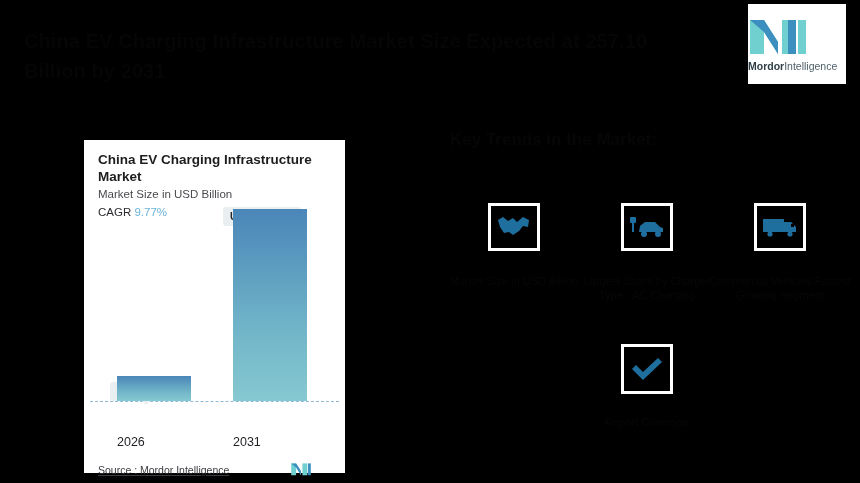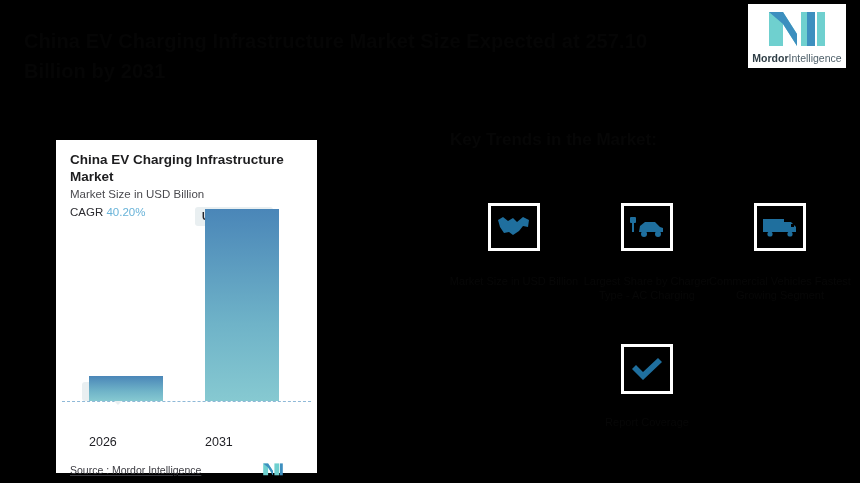--- a/index.html
+++ b/index.html
@@ -15,32 +15,32 @@
   .header-title {
     position: absolute; left: 24px; top: 26px; width: 700px;
     font-size: 20px; line-height: 30px; font-weight: 700;
     color: #050505; letter-spacing: .1px;
   }
   .header-title .line2 { display: block; }
 
   
   .logo-box {
     position: absolute; left: 748px; top: 4px;
-    width: 98px; height: 64px; background: #ffffff;
+    width: 98px; height: 80px; background: #ffffff;
     display: flex; flex-direction: column;
-    align-items: center; justify-content: center;
+    align-items: flex-start; justify-content: center;
   }
   .logo-mark { width: 60px; height: 40px; }
   .logo-text { margin-top: 4px; font-size: 10.5px; white-space: nowrap; }
   .logo-text .b { font-weight: 700; color: #2f3e46; }
   .logo-text .r { font-weight: 400; color: #4e5f69; }
 
   
   .chart-card {
-    position: absolute; left: 56px; top: 140px;
+    position: absolute; left: 84px; top: 140px;
     width: 261px; height: 333px;
     background: #ffffff;
   }
   .chart-title {
     position: absolute; left: 14px; top: 11px; width: 228px;
     font-size: 13.5px; line-height: 17px; font-weight: 600; color: #1d1d1f;
   }
   .chart-sub {
     position: absolute; left: 14px; top: 48px;
     font-size: 11.5px; color: #4a4a4f;
@@ -139,21 +139,21 @@
       <span class="b">Mordor</span><span class="r">Intelligence</span>
     </div>
   </div>
 
   <div class="chart-card">
 
     <div class="chart-title">China EV Charging Infrastructure Market</div>
     <div class="chart-sub">Market Size in USD Billion</div>
     <div class="chart-cagr">
       <span>CAGR</span>
-      <span class="val">40.20%</span>
+      <span class="val">9.77%</span>
     </div>
 
     <div class="plot">
       <div class="baseline"></div>
 
       <div class="pill pill-2026">USD 37.61 B</div>
       <div class="pill pill-2031">USD 257.10 B</div>
 
       <div class="bar bar-2026">
         <div class="bar-fill"></div>

